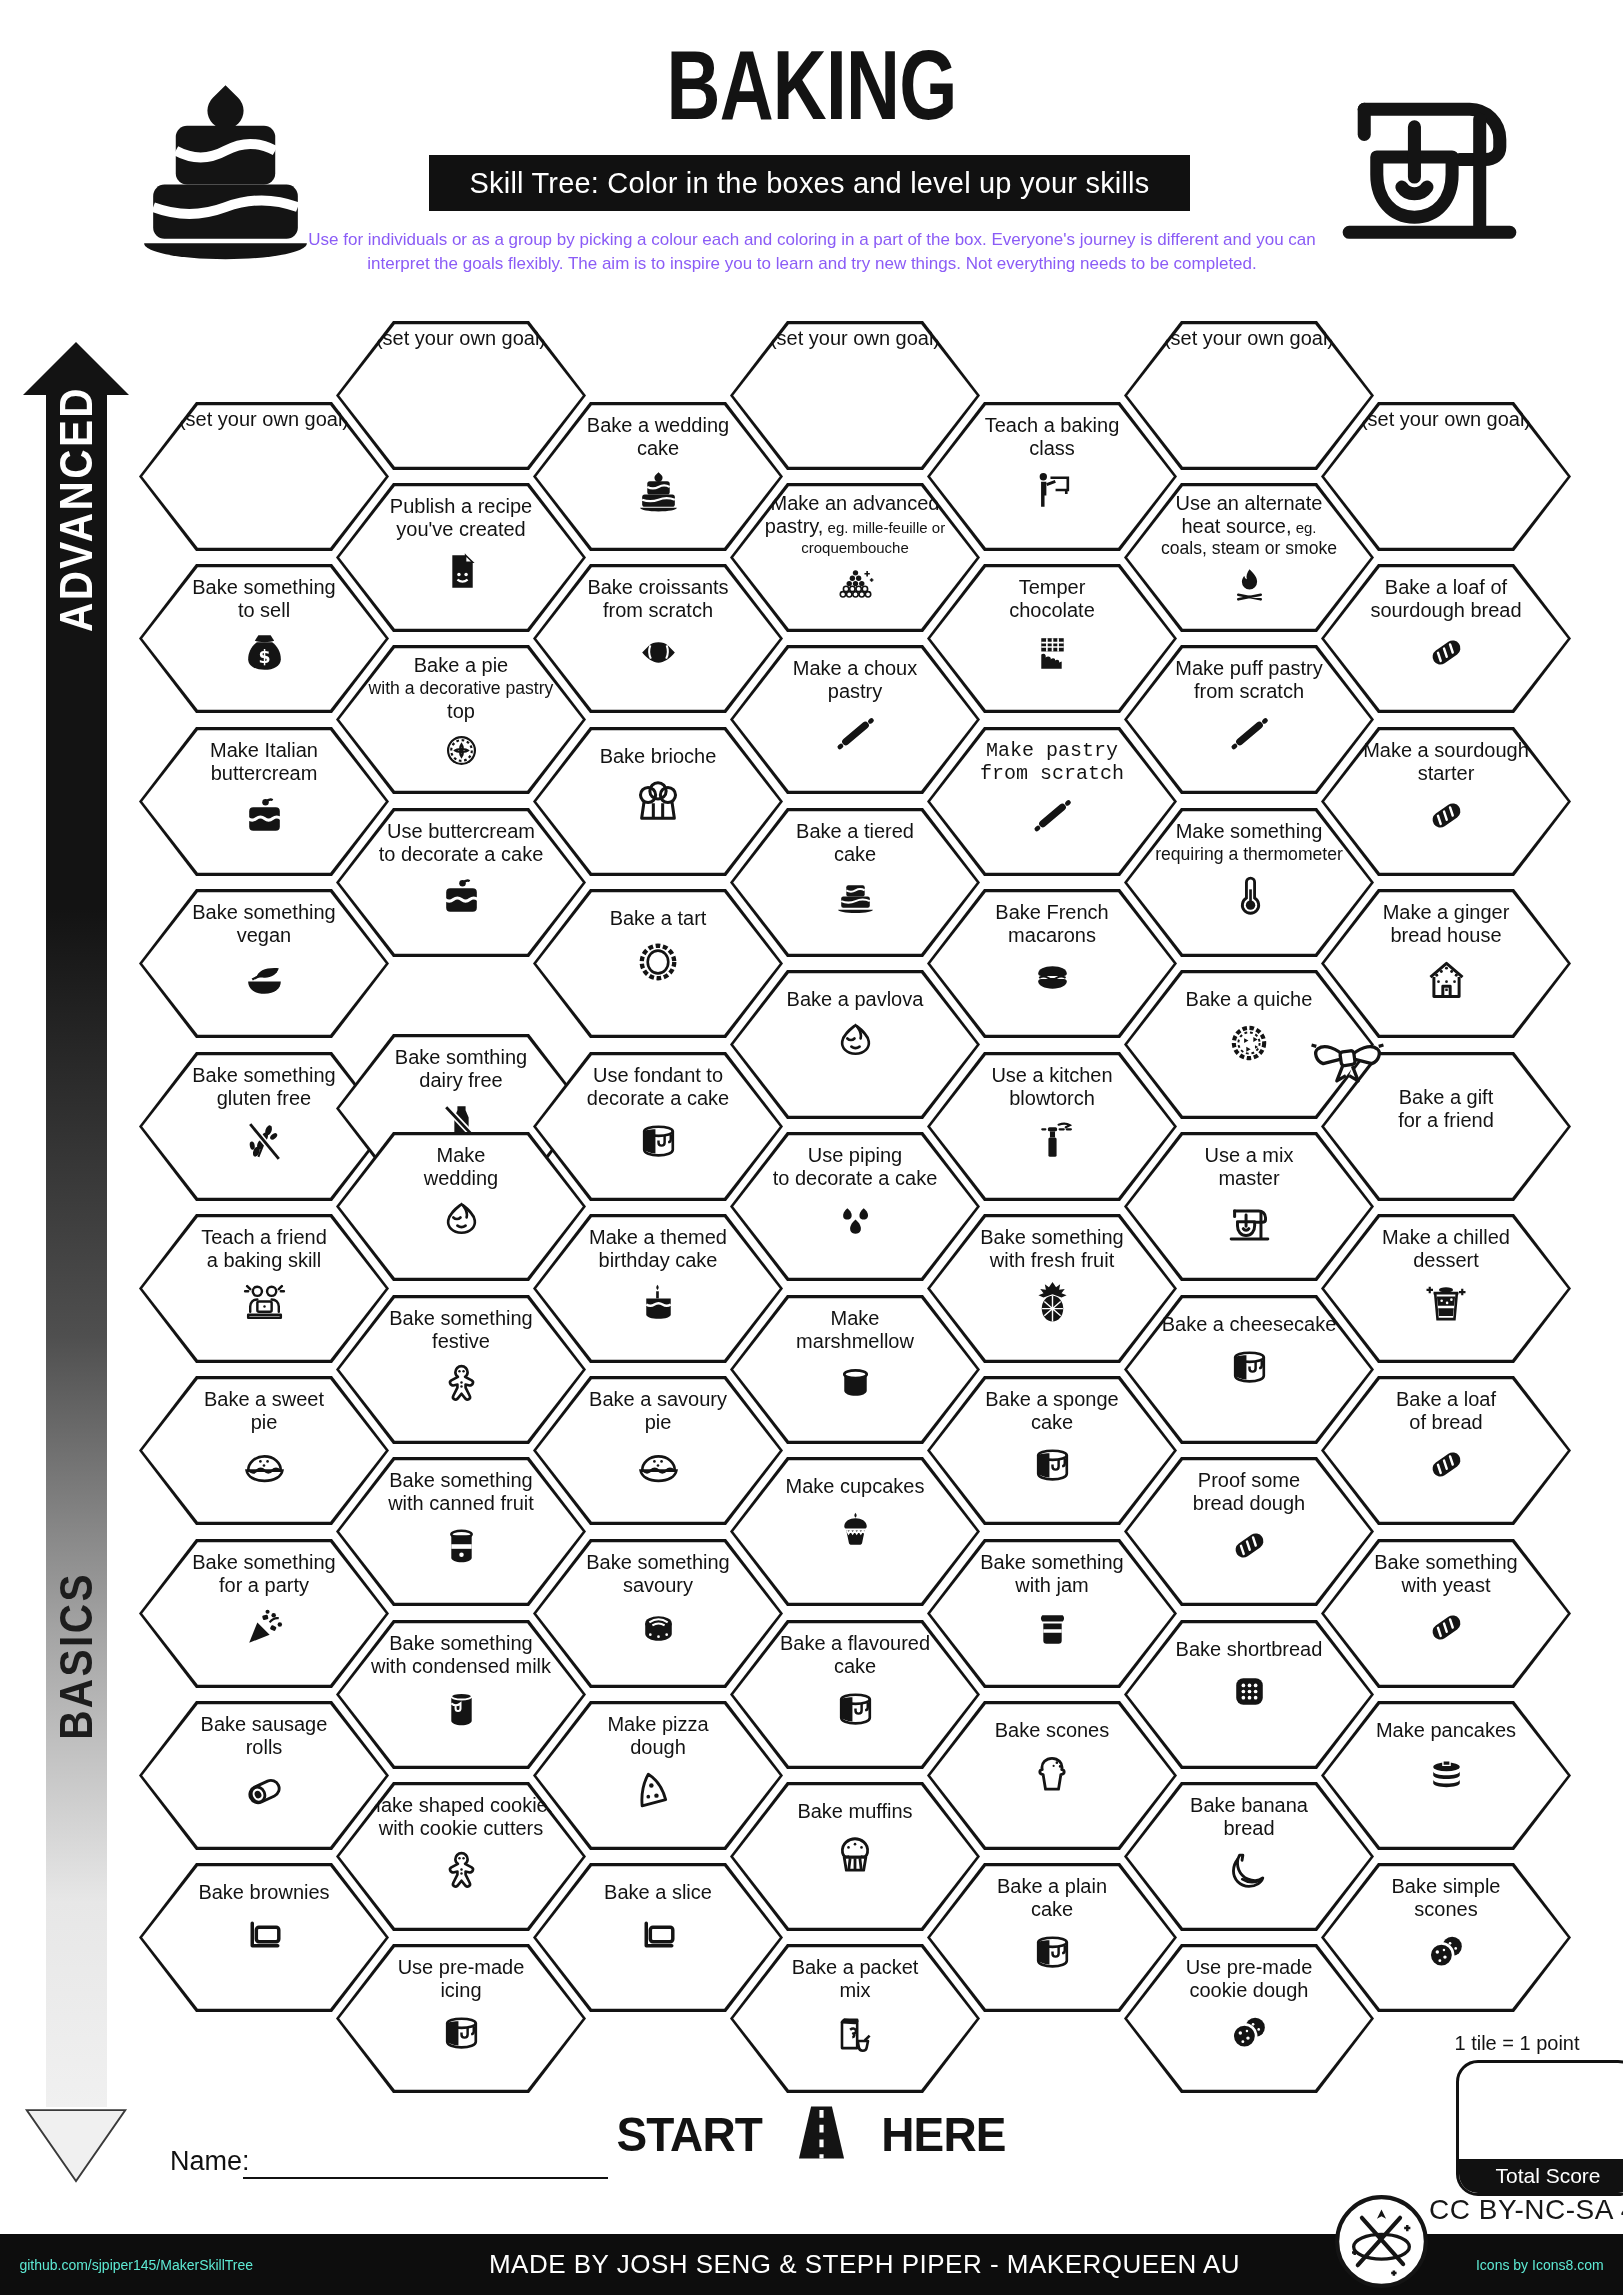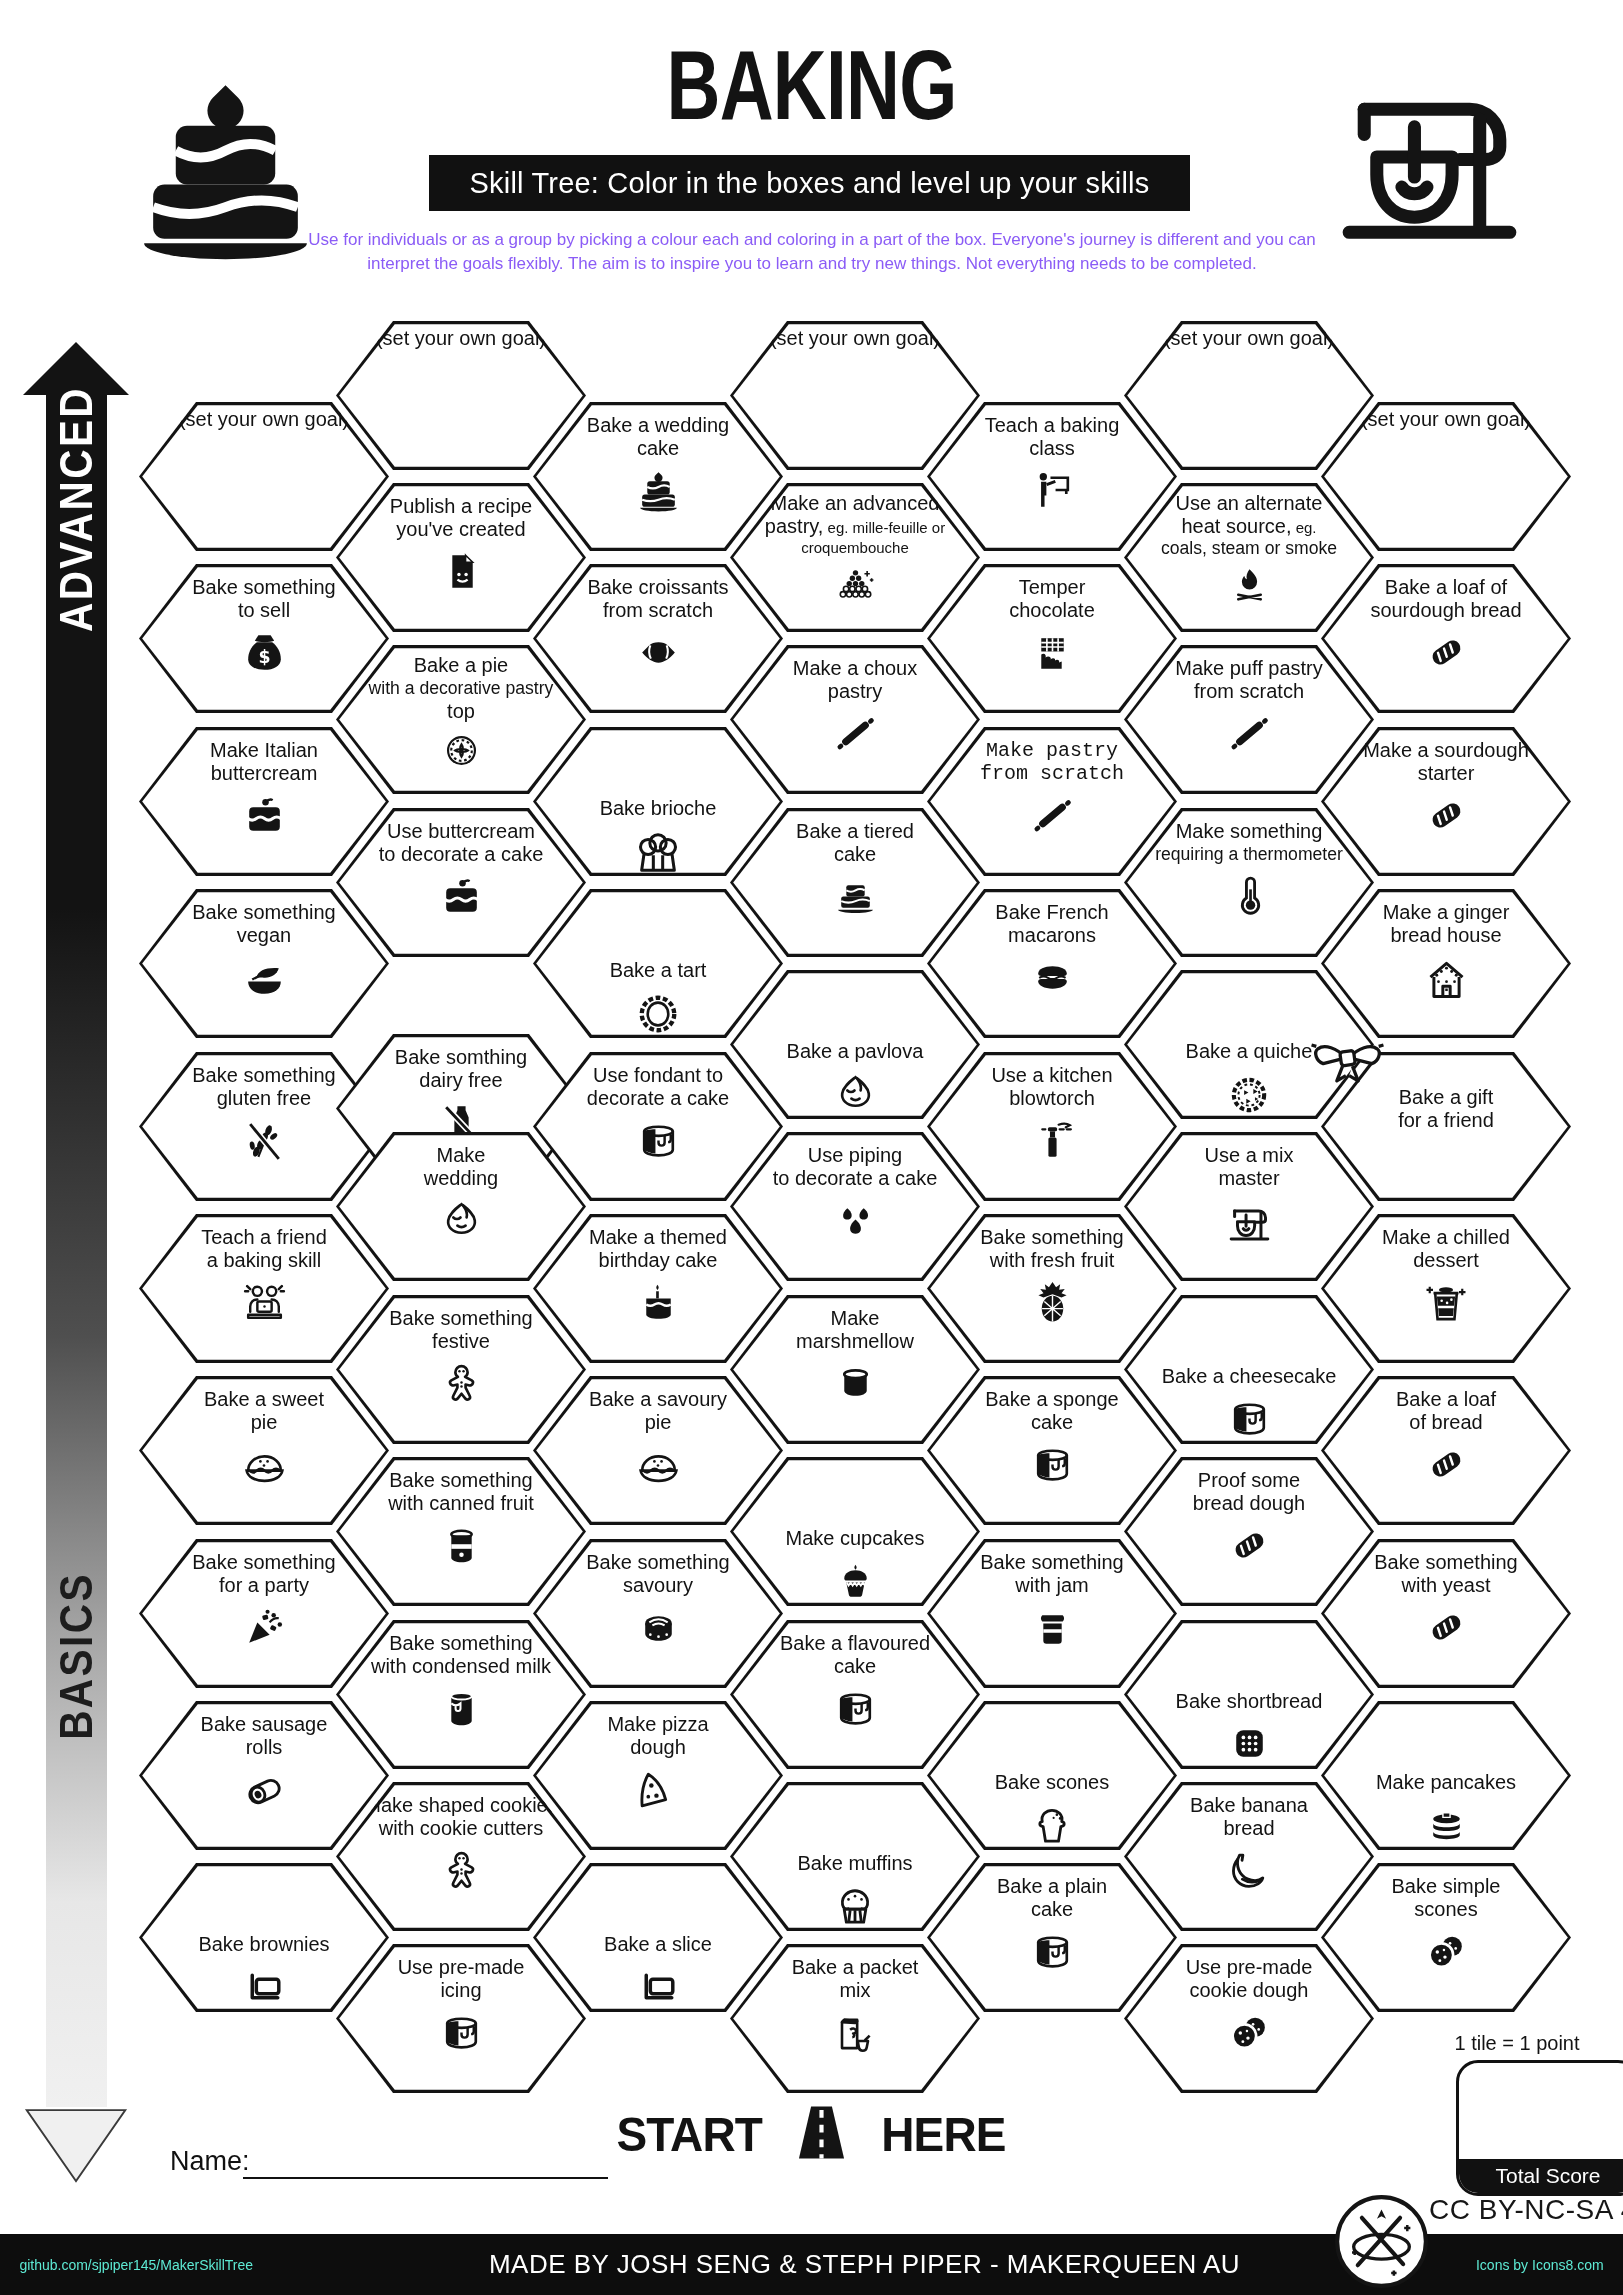--- a/index.html
+++ b/index.html
@@ -26,21 +26,21 @@
               font-size:46px;font-weight:700;letter-spacing:2.8px;}
   .axis-label.adv{top:509px;color:#fff;}
   .axis-label.bas{top:1656px;color:#1d1d1d;}
   
   .hex{position:absolute;width:250px;height:149px;background:#131313;
        clip-path:polygon(0 50%,22.8% 0,77.2% 0,100% 50%,77.2% 100%,22.8% 100%);}
   .hex .inner{position:absolute;inset:3.2px;background:#fff;
        clip-path:polygon(0 50%,22.8% 0,77.2% 0,100% 50%,77.2% 100%,22.8% 100%);}
   .hex .content{position:absolute;inset:0;display:flex;flex-direction:column;
        align-items:center;justify-content:flex-start;padding-top:12px;box-sizing:border-box;}
-  .hex .content.one{padding-top:26px;margin-top:44px;}
+  .hex .content.one{padding-top:18px;}
   .hex .content.three{padding-top:9px;}
   .hex .content.goal{padding-top:5.6px;}
   .hex .content.mid{padding-top:34px;}
   .hex .line{font-size:20px;line-height:23px;color:#131313;text-align:center;white-space:nowrap;}
   .hex .line .small{font-size:15px;}
   .hex .line.s{font-size:15px;line-height:18.5px;}
   .hex .line.fit{font-size:17.6px;}
   .hex .ic{margin-top:5.6px;line-height:0;}
   .decor-bow{position:absolute;z-index:5;line-height:0;}
   

